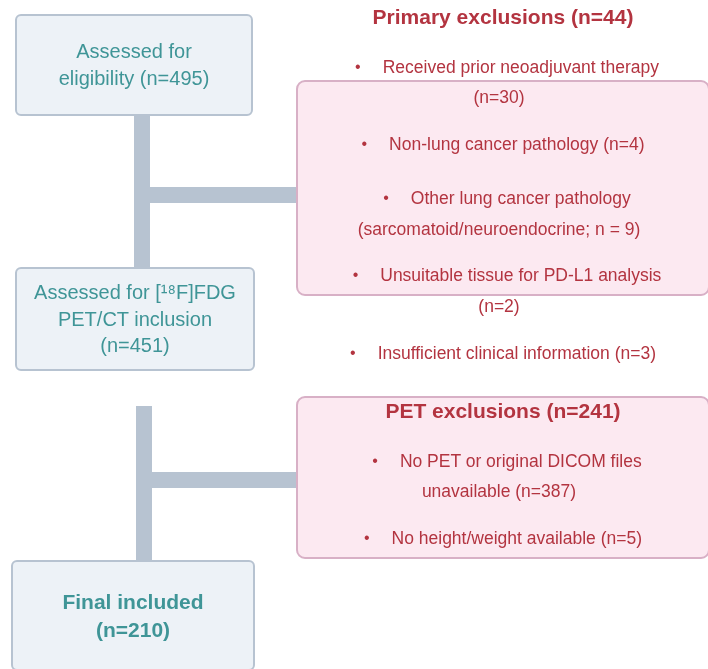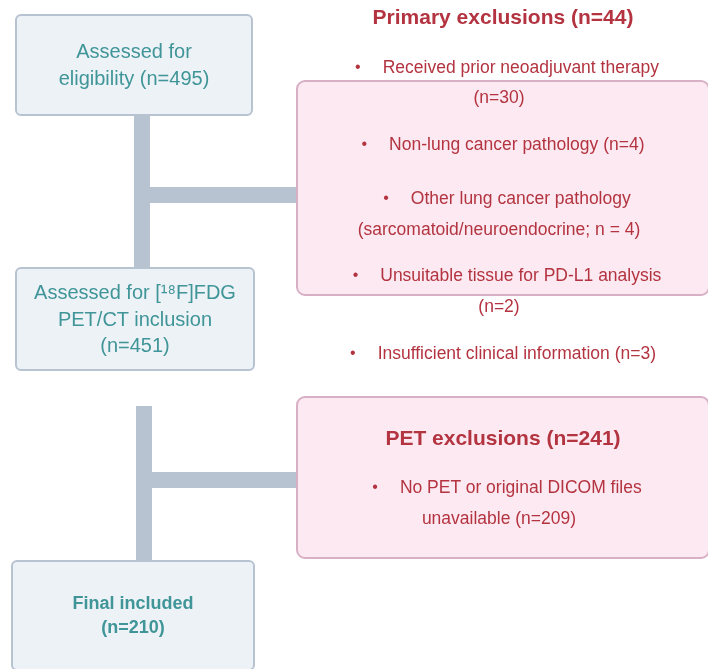--- a/index.html
+++ b/index.html
@@ -34,21 +34,21 @@
   .box.pink{
     background:var(--pink-box-bg);
     border:2px solid var(--pink-box-border);
     border-radius:9px;
   }
   .teal-text{
     color:var(--teal-text);
     font-size:20px;line-height:1.33;font-weight:500;
     white-space:pre-line;
   }
-  .teal-text.bold{font-weight:700;font-size:18px;}
+  .teal-text.bold{font-weight:700;font-size:21px;}
   .excl-title{
     color:var(--red-text);
     font-weight:700;font-size:21px;line-height:1.35;
     margin-bottom:1px;
   }
   .excl-list{width:100%;padding:0 14px;}
   .excl-list .li{
     color:var(--red-text);
     font-size:17.5px;line-height:1.36;
     text-align:center;
@@ -89,37 +89,38 @@
     <div class="teal-text">Assessed for
 eligibility (n=495)</div>
   </div>
 
   <div class="box pink" id="box-primary-exclusions">
     <div class="excl-title">Primary exclusions (n=44)</div>
     <div class="excl-list">
         <div class="li"><span class="bullet">•</span><span class="li-text">Received prior neoadjuvant therapy (n=30)</span></div>
         <div class="li"><span class="bullet">•</span><span class="li-text">Non-lung cancer pathology (n=4)</span></div>
         <div class="li"><span class="bullet">•</span><span class="li-text">Other lung cancer pathology
-(sarcomatoid/neuroendocrine; n = 4)</span></div>
+(sarcomatoid/neuroendocrine; n = 9)</span></div>
         <div class="li"><span class="bullet">•</span><span class="li-text">Unsuitable tissue for PD-L1 analysis (n=2)</span></div>
         <div class="li"><span class="bullet">•</span><span class="li-text">Insufficient clinical information (n=3)</span></div>
       </div>
   </div>
 
   <div class="box blue" id="box-pet-inclusion">
     <div class="teal-text">Assessed for [¹⁸F]FDG
 PET/CT inclusion
 (n=451)</div>
   </div>
 
   <div class="box pink" id="box-pet-exclusions">
     <div class="excl-title">PET exclusions (n=241)</div>
     <div class="excl-list">
         <div class="li"><span class="bullet">•</span><span class="li-text">No PET or original DICOM files
-unavailable (n=209)</span></div>
+unavailable (n=387)</span></div>
+        <div class="li"><span class="bullet">•</span><span class="li-text">No height/weight available (n=5)</span></div>
       </div>
   </div>
 
   <div class="box blue" id="box-final">
     <div class="teal-text bold">Final included
 (n=210)</div>
   </div>
 
 </div>
 

